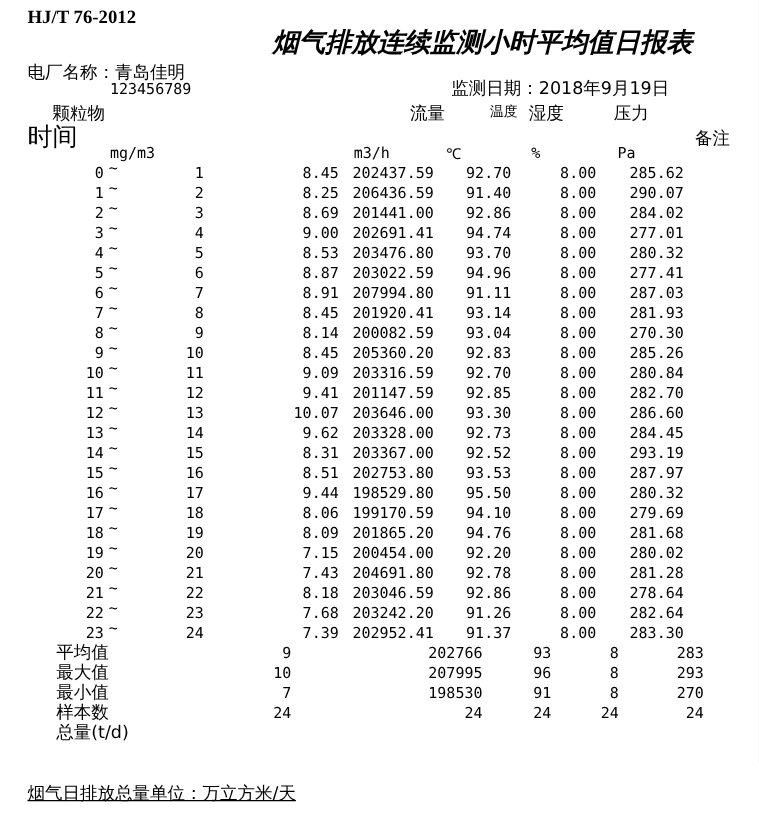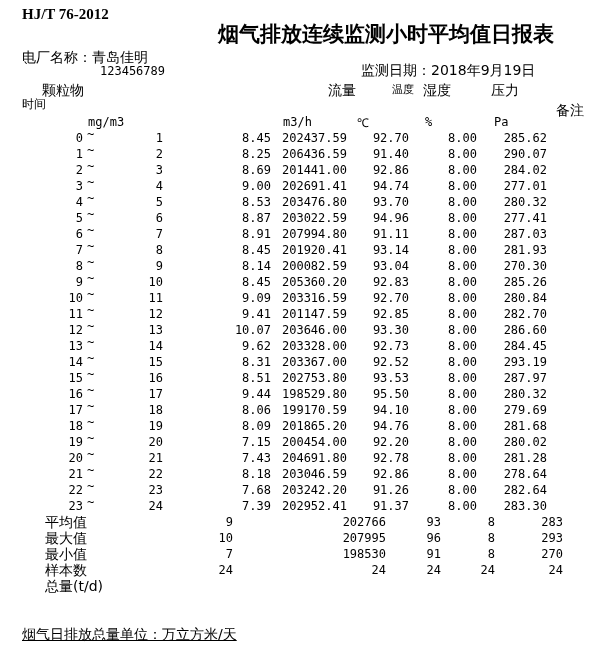--- a/index.html
+++ b/index.html
@@ -4,31 +4,31 @@
 <style>
   html,body{margin:0;padding:0;background:#e8e8e8;}
   .page{
     position:relative;width:607px;height:652px;background:#ffffff;
     color:#000;font-family:"DejaVu Sans",sans-serif;overflow:hidden;
     margin:0 auto;
   }
   .abs{position:absolute;white-space:nowrap;}
   .mono{font-family:"DejaVu Sans Mono",monospace;}
   .std{left:22px;top:6px;font-family:"Liberation Serif","DejaVu Serif",serif;font-weight:bold;font-size:15px;}
-  .title{left:218px;top:20px;font-size:21px;font-weight:bold;letter-spacing:0px;}
+  .title{left:218px;top:20px;font-size:21px;font-weight:bold;letter-spacing:0px;font-style:italic;}
   .plant{left:22px;top:49px;font-size:14px;}
   .tick{left:23px;top:60px;font-size:13px;}
-  .plantcode{left:88px;top:64px;font-size:12px;margin-left:12px;}
+  .plantcode{left:88px;top:64px;font-size:12px;}
   .date{left:361px;top:62px;font-size:14px;}
   .h-pm{left:42px;top:82px;font-size:14px;}
   .h-flow{left:328px;top:82px;font-size:14px;}
   .h-temp{left:392px;top:82px;font-size:11px;}
   .h-hum{left:423px;top:82px;font-size:14px;}
   .h-press{left:491px;top:82px;font-size:14px;}
-  .h-time{left:22px;top:96px;font-size:12px;}
+  .h-time{left:22px;top:96px;font-size:20px;}
   .h-remark{left:556px;top:102px;font-size:14px;}
   .u-pm{left:88px;top:115px;font-size:12px;}
   .u-flow{left:283px;top:115px;font-size:12px;}
   .u-temp{left:357px;top:114px;font-size:12px;}
   .u-hum{left:425px;top:115px;font-size:12px;}
   .u-press{left:494px;top:115px;font-size:12px;}
   .rows{position:absolute;left:0;top:130px;width:607px;}
   .r{position:relative;height:16px;font-size:12px;}
   .r span{position:absolute;display:block;text-align:right;line-height:16px;}
   .c-from{left:40px;width:43px;}

